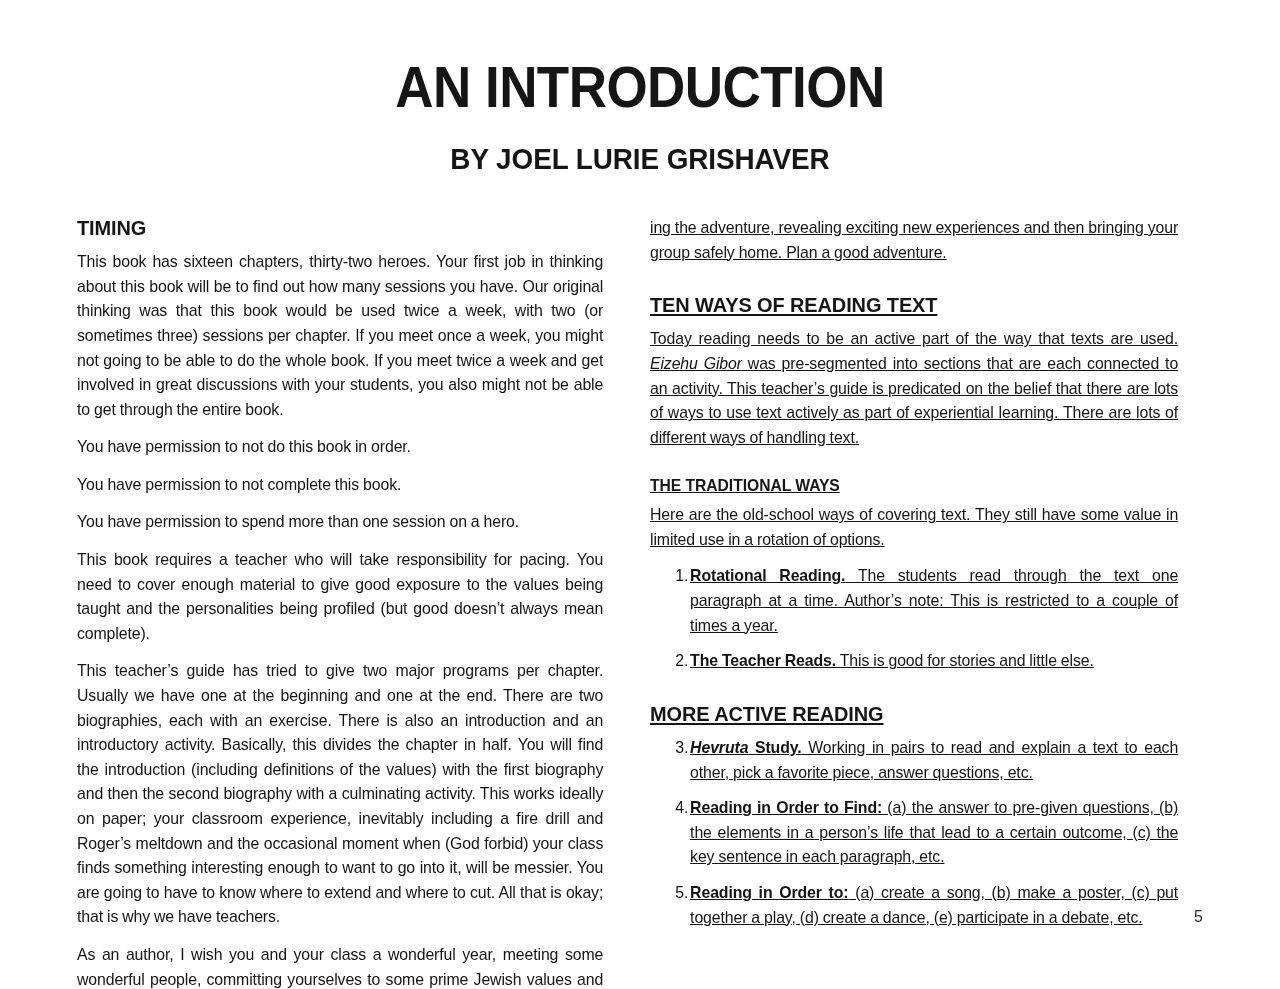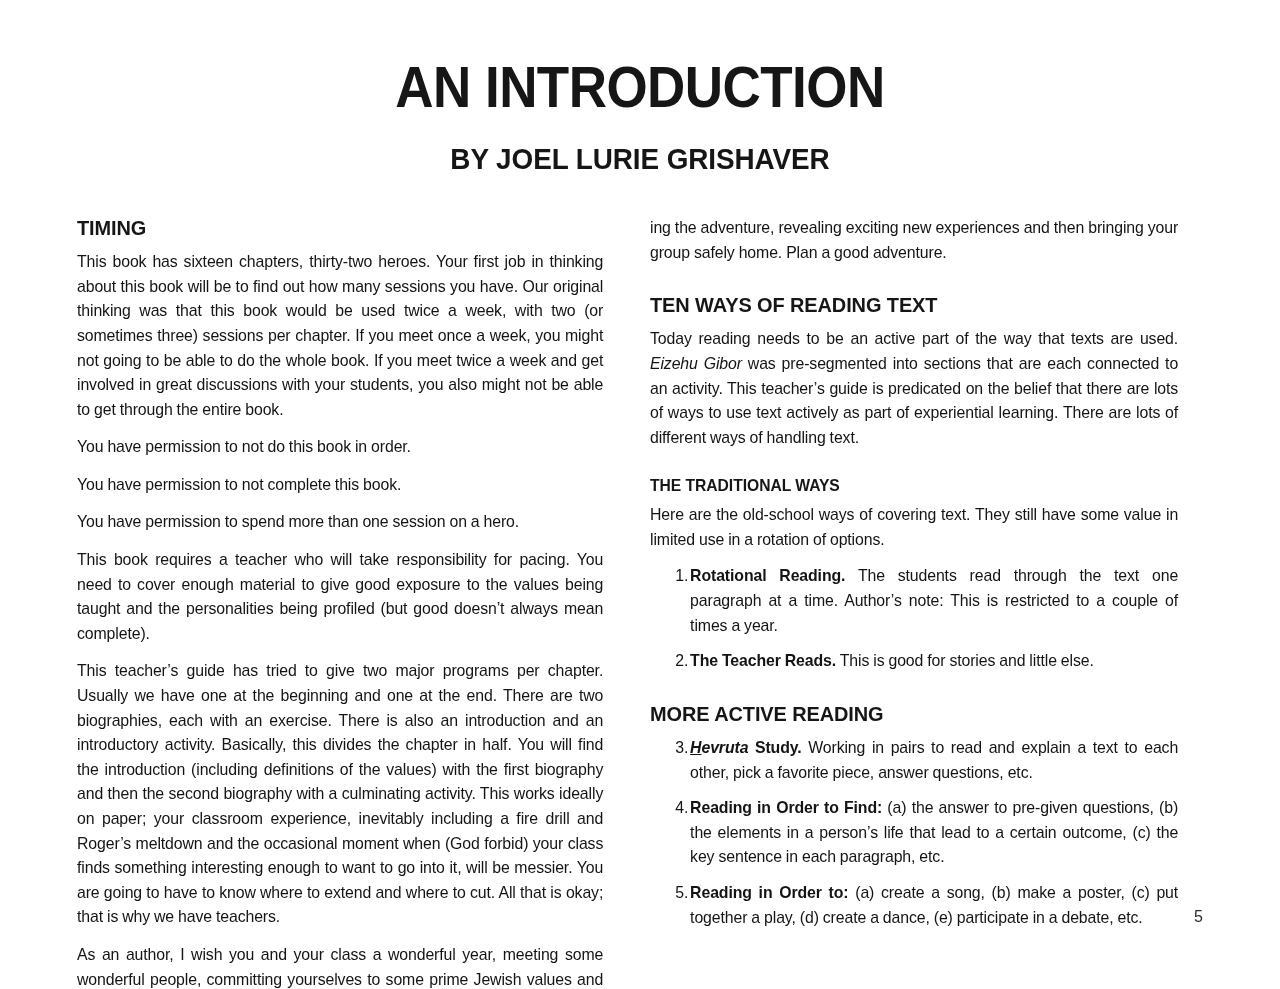--- a/index.html
+++ b/index.html
@@ -51,21 +51,21 @@
     transform-origin: center center;
     color: #161616;
   }
 
   
   .col {
     position: absolute;
     top: 216px;
   }
   .col-left  { left: 77px;  width: 551px; }
-  .col-right { left: 650px; width: 553px; }
+  .col-right { left: 650px; width: 553px; text-decoration: underline; }
 
   h2.sec-head {
     font-size: 21px;
     font-weight: bold;
     letter-spacing: -0.1px;
     margin: 0 0 10px 0;
     line-height: 1.15;
     transform: scaleX(0.95);
     transform-origin: left center;
     color: #161616;

